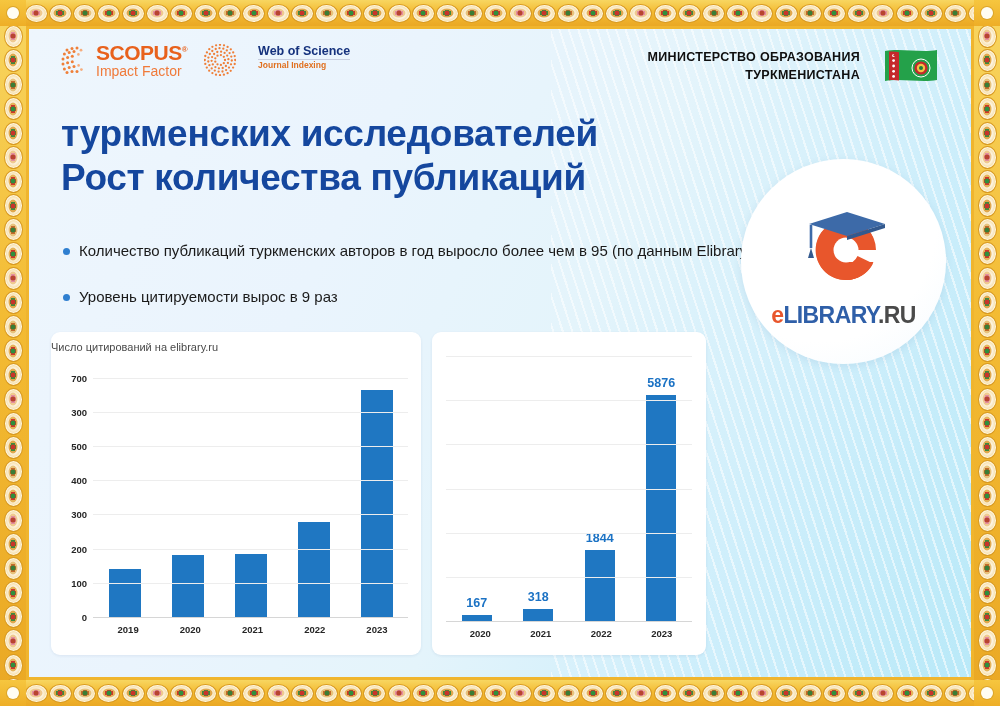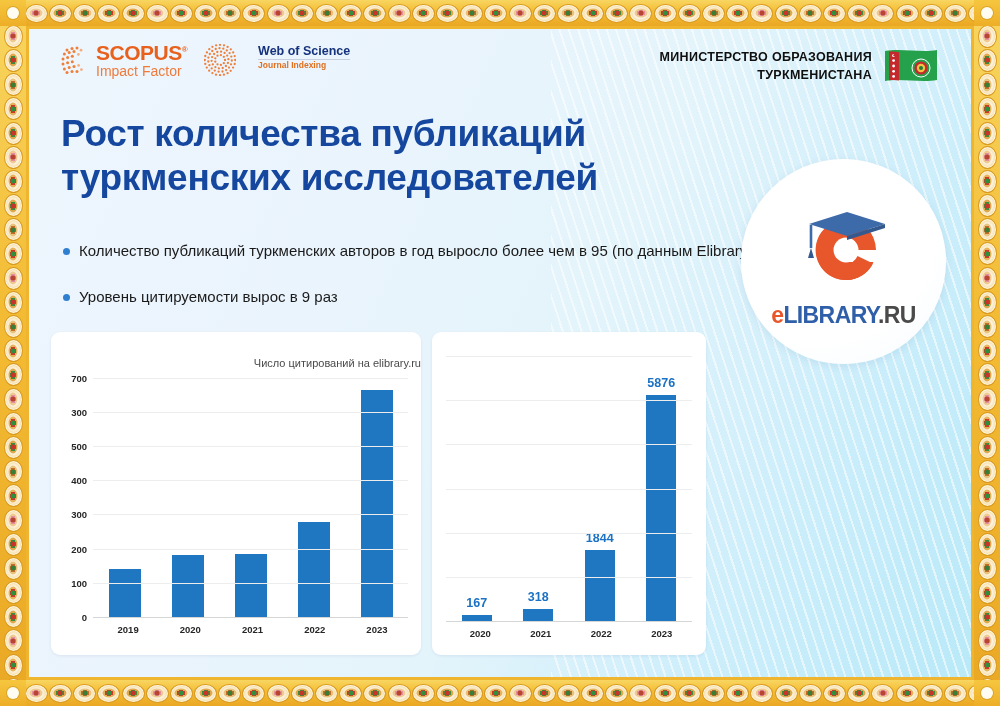--- a/index.html
+++ b/index.html
@@ -133,21 +133,21 @@
   }
   .scopus-reg { font-size:8px; vertical-align:super; }
   .scopus-sub { font-size:14px; color:#f07a3a; margin-top:1px; }
 
   .wos-logo { display:flex; gap:22px; }
   .wos-dots { width:32px; height:32px; }
   .wos-words { line-height:1.15; }
   .wos-main { font-size:12.5px; font-weight:bold; color:#15327d; }
   .wos-sub  { font-size:8.5px; font-weight:bold; color:#e0701f; border-top:1px solid #c8cfe0; padding-top:1px; margin-top:1px;}
 
-  .ministry { position:absolute; right:32px; top:18px; display:flex; align-items:flex-start; gap:9px; }
+  .ministry { position:absolute; right:32px; top:18px; display:flex; align-items:flex-start; gap:21px; }
   .ministry-text {
     text-align:right; font-size:12.5px; font-weight:bold; color:#0f0f0f;
     letter-spacing:.3px; line-height:1.42; padding-top:2px;
   }
   .flag { width:58px; height:40px; }
 
   
   .title {
     position:absolute; left:32px; top:83px; width:730px;
     font-size:37px; font-weight:bold; color:#15479e;
@@ -169,22 +169,22 @@
     box-shadow:0 1px 3px rgba(40,80,130,.09);
   }
   .chart-right {
     position:absolute; left:403px; top:303px;
     width:274px; height:323px;
     background:#fff; border-radius:9px;
     box-shadow:0 1px 3px rgba(40,80,130,.09);
   }
 
   .chart-title {
-    position:absolute; left:0; right:0; top:25px;
-    text-align:right; font-size:11px; color:#4a4a4a;
+    position:absolute; left:0; right:0; top:9px;
+    text-align:left; font-size:11px; color:#4a4a4a;
   }
 
   .plot { position:absolute; }
   .plot-left  { left:42px; right:13px; top:32px; bottom:38px; }
   .plot-right { left:14px; right:14px; top:24px; bottom:34px; }
 
   .gridline { position:absolute; left:0; right:0; height:1px; background:#ededed; }
   .axis0 { position:absolute; left:0; right:0; height:1px; background:#d6d6d6; }
 
   .ytick {
@@ -540,22 +540,22 @@
               <circle r="6.6" fill="#c5292b"></circle>
               <circle r="4.2" fill="#f3c242"></circle>
               <circle r="2" fill="#1e7d3a"></circle>
             </g>
           </svg>
         </div>
       </div>
     </div>
 
     <h1 class="title">
+      <span class="title-line">туркменских исследователей</span>
       <span class="title-line">Рост количества публикаций</span>
-      <span class="title-line">туркменских исследователей</span>
     </h1>
 
     <div class="bullets">
       <div class="bullet">
         <span class="dot"></span>
         <span class="bullet-text">Количество публикаций туркменских авторов в год выросло более чем в 95 (по данным Elibrary.ru)</span>
       </div>
       <div class="bullet">
         <span class="dot"></span>
         <span class="bullet-text">Уровень цитируемости вырос в 9 раз</span>

